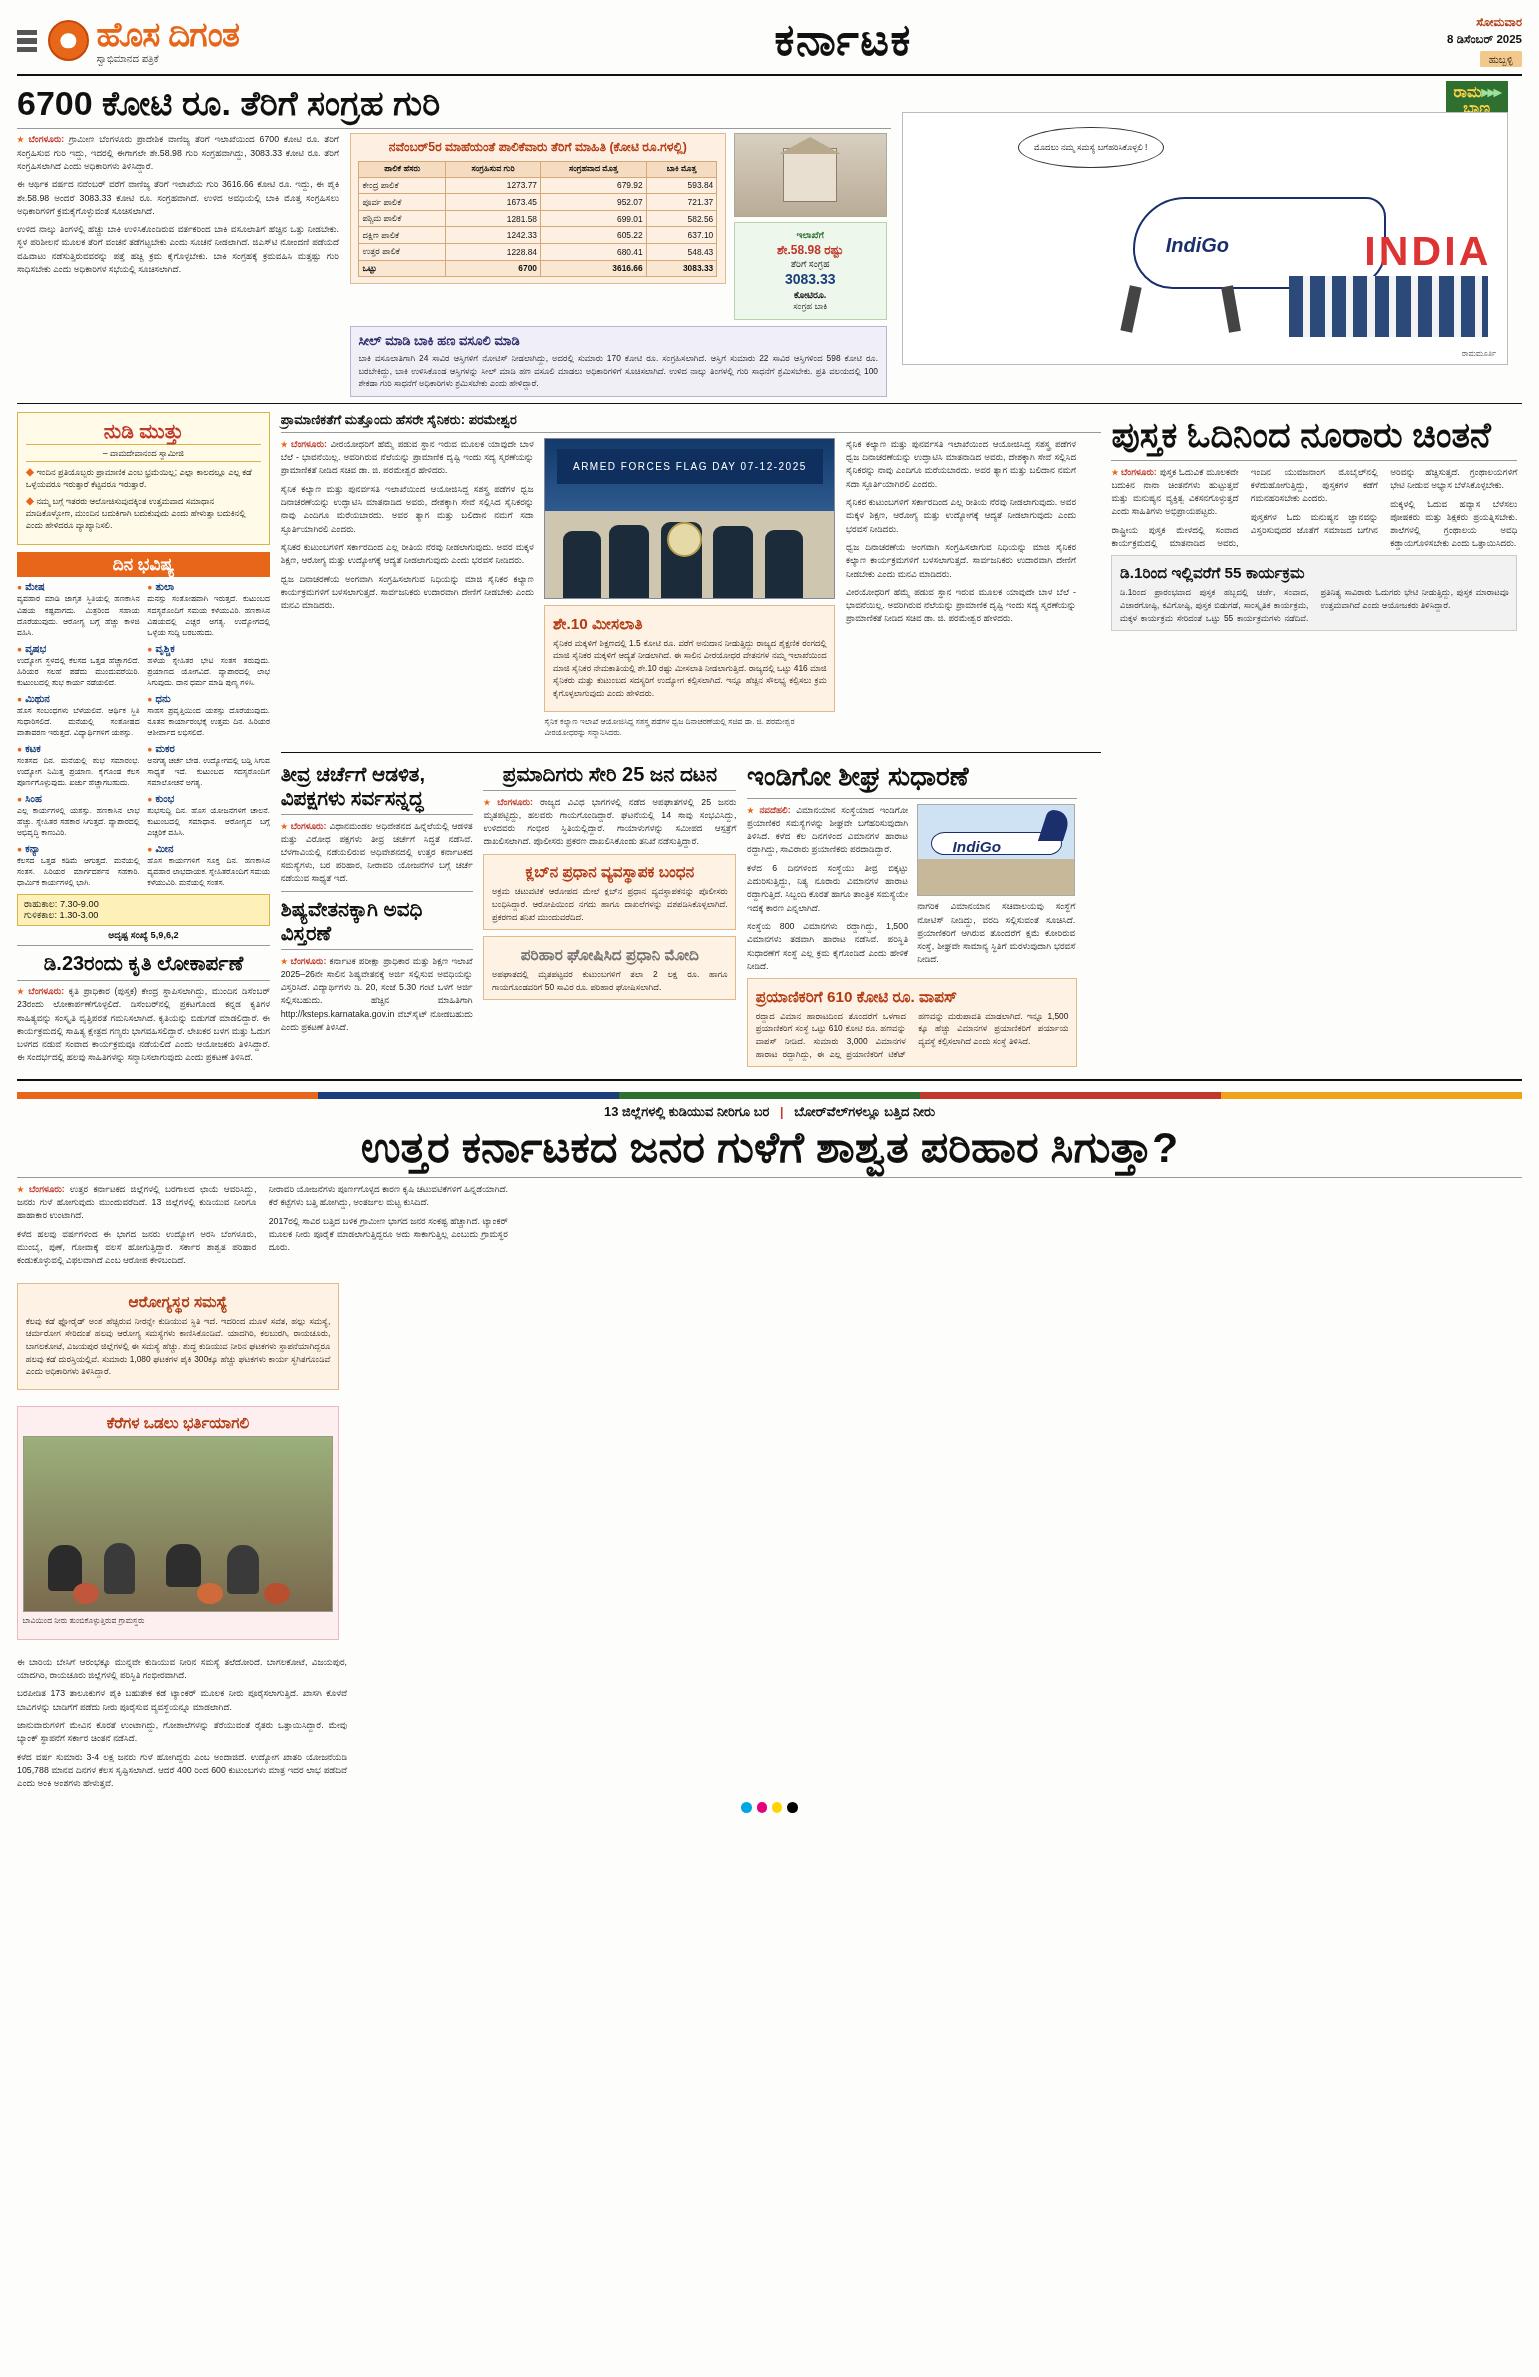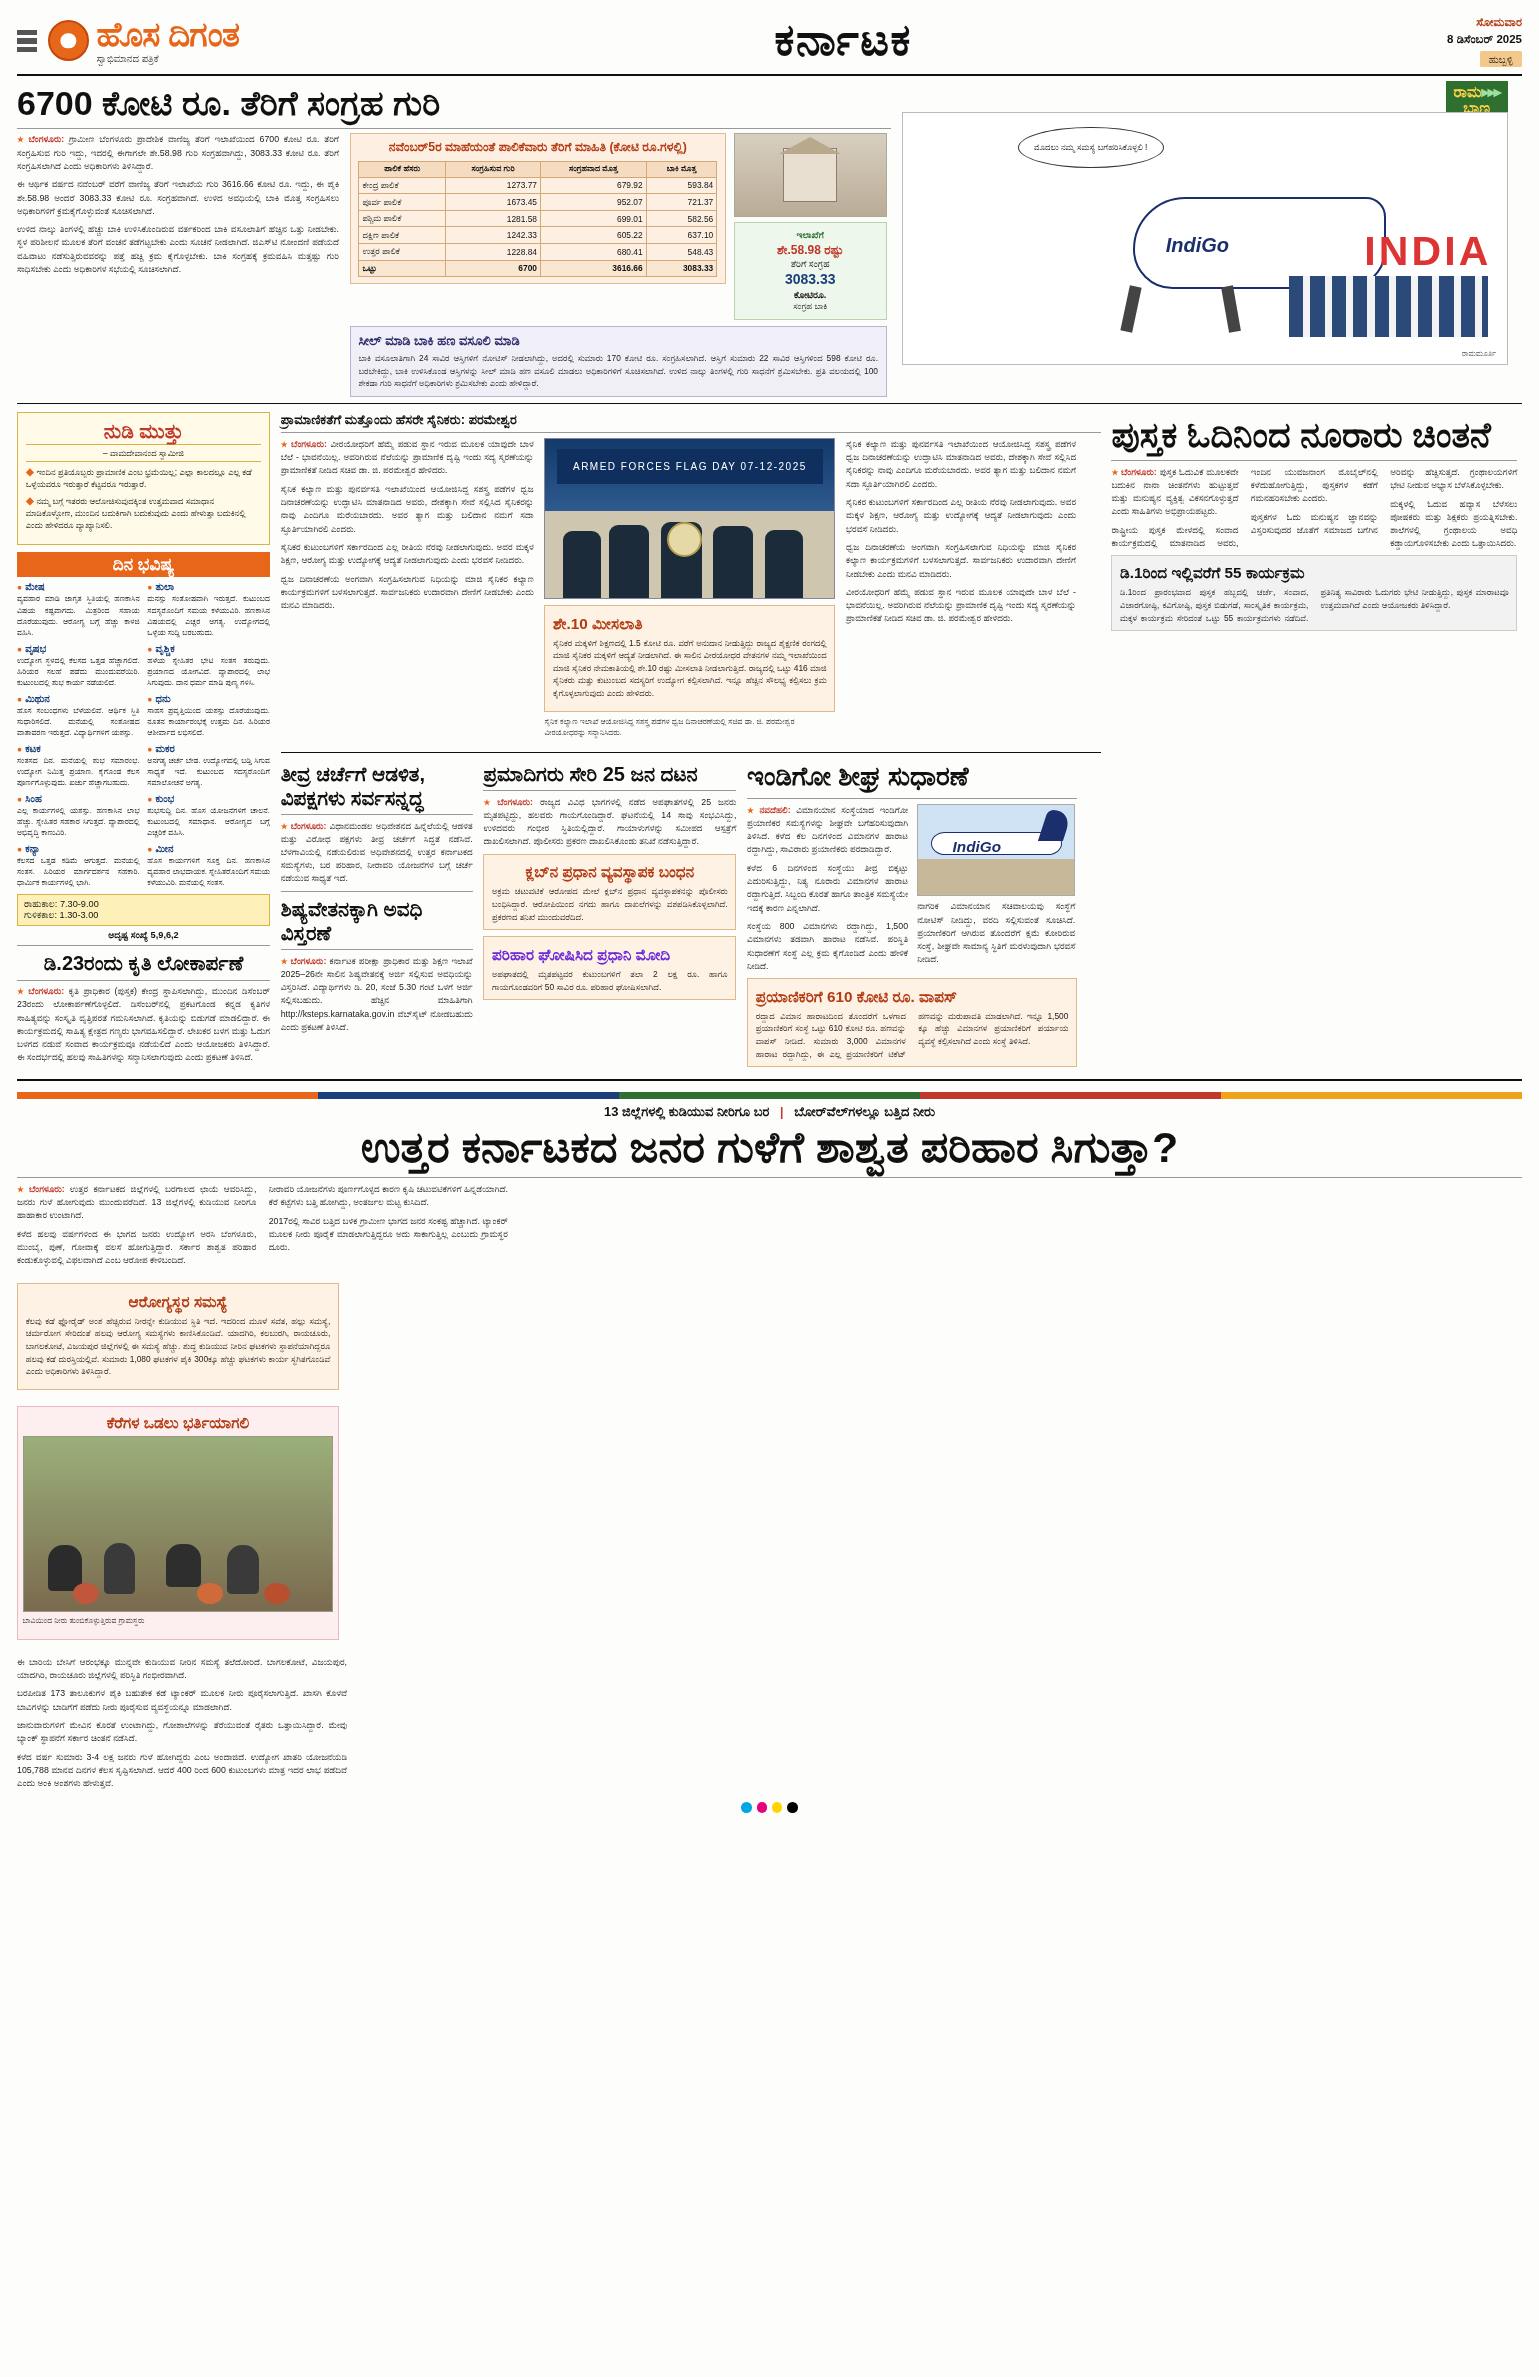--- a/index.html
+++ b/index.html
@@ -456,32 +456,32 @@
           <div class="thin"></div>
           <h3 class="head">ಶಿಷ್ಯವೇತನಕ್ಕಾಗಿ ಅವಧಿ ವಿಸ್ತರಣೆ</h3>
           <div class="thin"></div>
           <p class="body">
             <span class="dateline star">ಬೆಂಗಳೂರು:</span>
             <span>ಕರ್ನಾಟಕ ಪರೀಕ್ಷಾ ಪ್ರಾಧಿಕಾರ ಮತ್ತು ಶಿಕ್ಷಣ ಇಲಾಖೆ 2025–26ನೇ ಸಾಲಿನ ಶಿಷ್ಯವೇತನಕ್ಕೆ ಅರ್ಜಿ ಸಲ್ಲಿಸುವ ಅವಧಿಯನ್ನು ವಿಸ್ತರಿಸಿದೆ. ವಿದ್ಯಾರ್ಥಿಗಳು ಡಿ. 20, ಸಂಜೆ 5.30 ಗಂಟೆ ಒಳಗೆ ಅರ್ಜಿ ಸಲ್ಲಿಸಬಹುದು. ಹೆಚ್ಚಿನ ಮಾಹಿತಿಗಾಗಿ http://ksteps.karnataka.gov.in ವೆಬ್‌ಸೈಟ್ ನೋಡಬಹುದು ಎಂದು ಪ್ರಕಟಣೆ ತಿಳಿಸಿದೆ.</span>
           </p>
         </div>
 
         <div style="width:253px;">
-          <h3 class="head" style="text-align:left;">ಪ್ರಮಾದಿಗರು ಸೇರಿ 25 ಜನ ದಟನ</h3>
+          <h3 class="head" style="text-align:center;">ಪ್ರಮಾದಿಗರು ಸೇರಿ 25 ಜನ ದಟನ</h3>
           <div class="thin"></div>
           <p class="body">
             <span class="dateline star">ಬೆಂಗಳೂರು:</span>
             <span>ರಾಜ್ಯದ ವಿವಿಧ ಭಾಗಗಳಲ್ಲಿ ನಡೆದ ಅಪಘಾತಗಳಲ್ಲಿ 25 ಜನರು ಮೃತಪಟ್ಟಿದ್ದು, ಹಲವರು ಗಾಯಗೊಂಡಿದ್ದಾರೆ. ಘಟನೆಯಲ್ಲಿ 14 ಸಾವು ಸಂಭವಿಸಿದ್ದು, ಉಳಿದವರು ಗಂಭೀರ ಸ್ಥಿತಿಯಲ್ಲಿದ್ದಾರೆ. ಗಾಯಾಳುಗಳನ್ನು ಸಮೀಪದ ಆಸ್ಪತ್ರೆಗೆ ದಾಖಲಿಸಲಾಗಿದೆ. ಪೊಲೀಸರು ಪ್ರಕರಣ ದಾಖಲಿಸಿಕೊಂಡು ತನಿಖೆ ನಡೆಸುತ್ತಿದ್ದಾರೆ.</span>
           </p>
           <div class="boxed-orange">
             <h4 class="head" style="text-align:center;color:#b43a12;">ಕ್ಲಬ್‌ನ ಪ್ರಧಾನ ವ್ಯವಸ್ಥಾಪಕ ಬಂಧನ</h4>
             <p class="body" style="font-size:8.4px;margin:0;">ಅಕ್ರಮ ಚಟುವಟಿಕೆ ಆರೋಪದ ಮೇಲೆ ಕ್ಲಬ್‌ನ ಪ್ರಧಾನ ವ್ಯವಸ್ಥಾಪಕನನ್ನು ಪೊಲೀಸರು ಬಂಧಿಸಿದ್ದಾರೆ. ಆರೋಪಿಯಿಂದ ನಗದು ಹಾಗೂ ದಾಖಲೆಗಳನ್ನು ವಶಪಡಿಸಿಕೊಳ್ಳಲಾಗಿದೆ. ಪ್ರಕರಣದ ತನಿಖೆ ಮುಂದುವರೆದಿದೆ.</p>
           </div>
           <div class="boxed-orange" style="margin-top:6.1px;">
-            <h4 class="head" style="text-align:left;color:#6d28d9;">ಪರಿಹಾರ ಘೋಷಿಸಿದ ಪ್ರಧಾನಿ ಮೋದಿ</h4>
+            <h4 class="head" style="text-align:center;color:#737373;">ಪರಿಹಾರ ಘೋಷಿಸಿದ ಪ್ರಧಾನಿ ಮೋದಿ</h4>
             <p class="body" style="font-size:8.4px;margin:0;">ಅಪಘಾತದಲ್ಲಿ ಮೃತಪಟ್ಟವರ ಕುಟುಂಬಗಳಿಗೆ ತಲಾ 2 ಲಕ್ಷ ರೂ. ಹಾಗೂ ಗಾಯಗೊಂಡವರಿಗೆ 50 ಸಾವಿರ ರೂ. ಪರಿಹಾರ ಘೋಷಿಸಲಾಗಿದೆ.</p>
           </div>
         </div>
 
         <div style="width:330px;">
           <h2 class="head">ಇಂಡಿಗೋ ಶೀಘ್ರ ಸುಧಾರಣೆ</h2>
           <div class="thin"></div>
           <div style="display:flex;gap:9.2px;">
             <div style="width:161px;">
               <p class="body">

